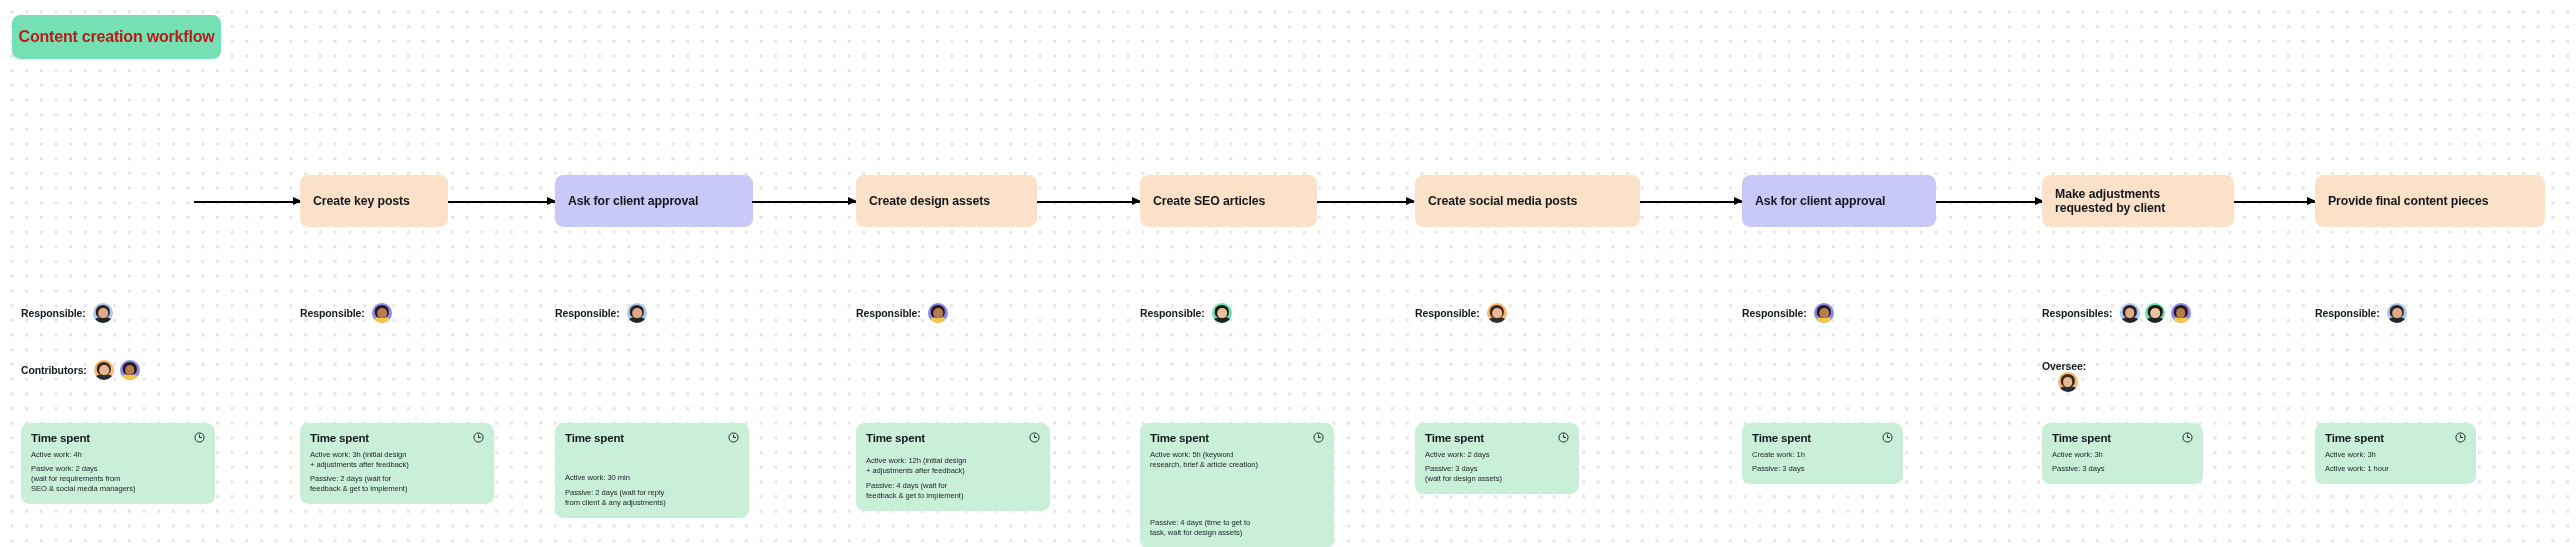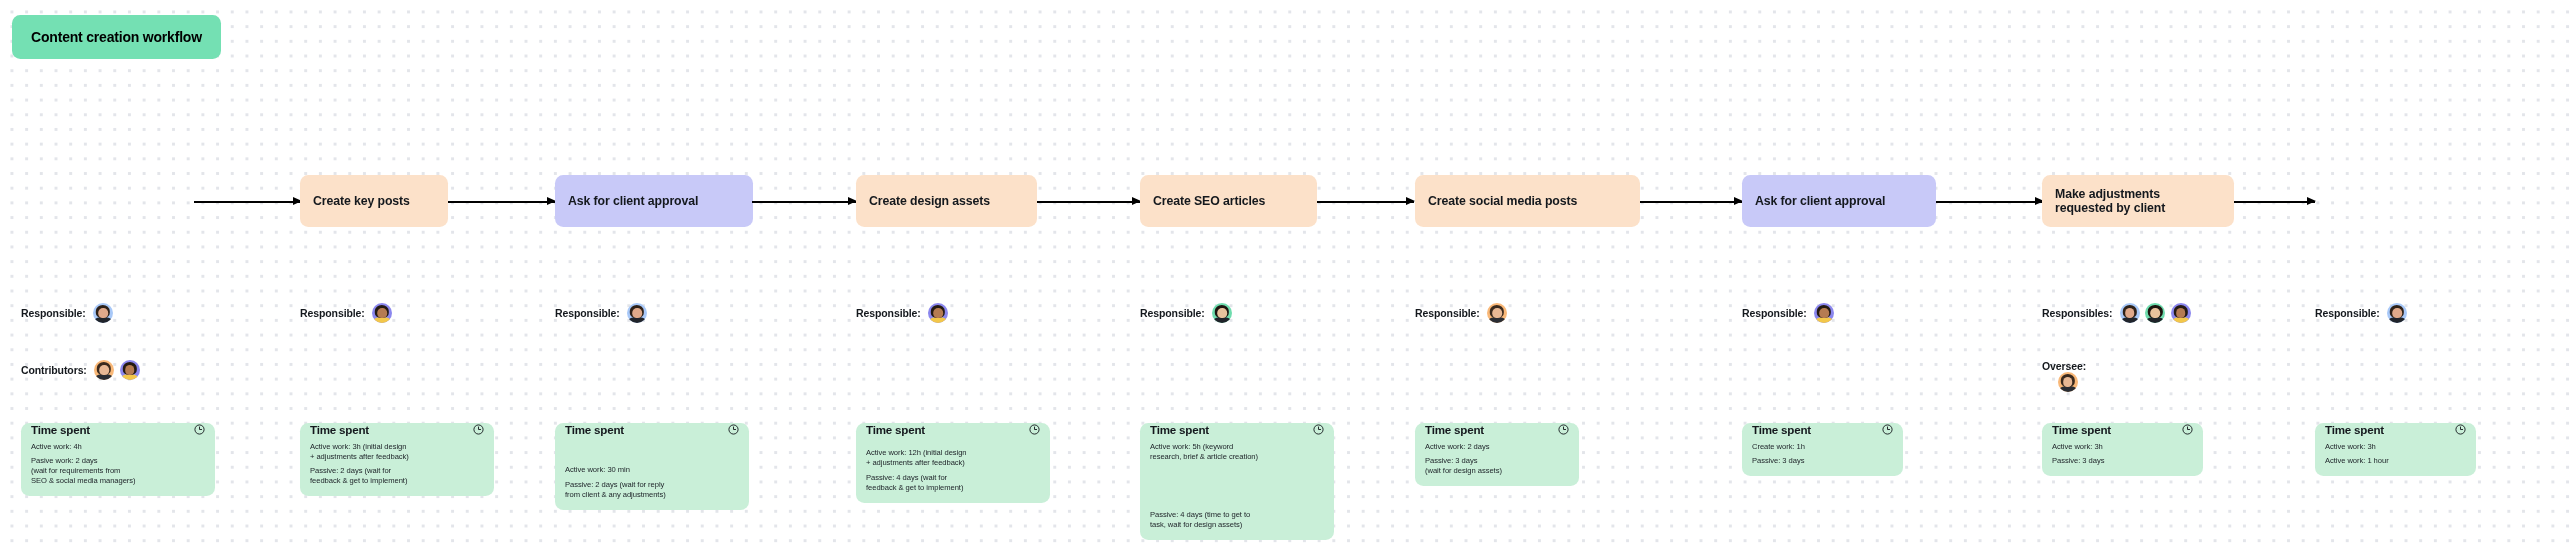--- a/index.html
+++ b/index.html
@@ -17,22 +17,22 @@
   
   #title-banner {
     position: absolute;
     left: 12px; top: 14.7px;
     width: 209px; height: 44px;
     background: #74e0b3;
     border-radius: 8.3px;
     display: flex; align-items: center; justify-content: center;
   }
   #title-banner .t {
-    font-size: 14px; font-weight: bold; letter-spacing: -0.2px;
-    color: #000000; white-space: nowrap; text-align: right;
+    font-size: 16px; font-weight: bold; letter-spacing: -0.2px;
+    color: #b91c1c; white-space: nowrap; text-align: right;
   }
 
   
   #flow { position: absolute; left: 0; top: 0; width: 2576px; height: 548px; }
 
   .node {
     position: absolute;
     height: 52px;
     border-radius: 8.3px;
     display: flex; align-items: center;
@@ -82,21 +82,21 @@
     position: absolute; left: 50%; bottom: -6%;
     width: 84%; height: 36%; transform: translateX(-50%);
     border-radius: 46% 46% 0 0;
   }
 
   
   .time-card {
     position: absolute;
     background: #c9efd8;
     border-radius: 8.3px;
-    padding: 0 10px 10px 10px;
+    padding: 8px 10px 10px 10px;
   }
   .time-card .hdr {
     display: flex; align-items: center; justify-content: space-between;
     margin-bottom: 5.5px;
   }
   .time-card .hdr .ht {
     font-size: 11.6px; font-weight: bold; letter-spacing: -0.2px; color: #14181d;
   }
   .time-card .hdr .clock { width: 11px; height: 11px; flex: 0 0 auto; }
   .time-card .ln {
@@ -348,20 +348,23 @@
       <div class="hdr">
         <span class="ht">Time spent</span>
         <svg viewBox="0 0 24 24" class="clock">
           <circle cx="12" cy="12" r="10" fill="none" stroke="#14181d" stroke-width="2"></circle>
           <path d="M12 6.5 V12 H16.5" fill="none" stroke="#14181d" stroke-width="2" stroke-linecap="round"></path>
         </svg>
       </div>
       <div class="ln" style="white-space: pre-line;">Active work: 3h</div>
       <div class="ln" style="white-space: pre-line;">Passive: 3 days</div>
     </div>
+    <div class="node pch" style="left: 2315px; top: 175px; width: 230px;">
+      <div class="label" style="white-space: pre-line;">Provide final content pieces</div>
+    </div>
     <div class="people-row" style="left: 2315px; top: 303px;">
       <span class="rl">Responsible:</span>
       <span class="avatars">
         <div class="av" title="woman-dark-hair-blue-bg" style="background: rgb(168, 200, 248);">
           <div class="body" style="background: rgb(32, 36, 43);"></div>
           <div class="hair" style="background: rgb(46, 33, 24);"></div>
           <div class="face" style="background: rgb(224, 169, 138);"></div>
         </div>
       </span>
     </div>

